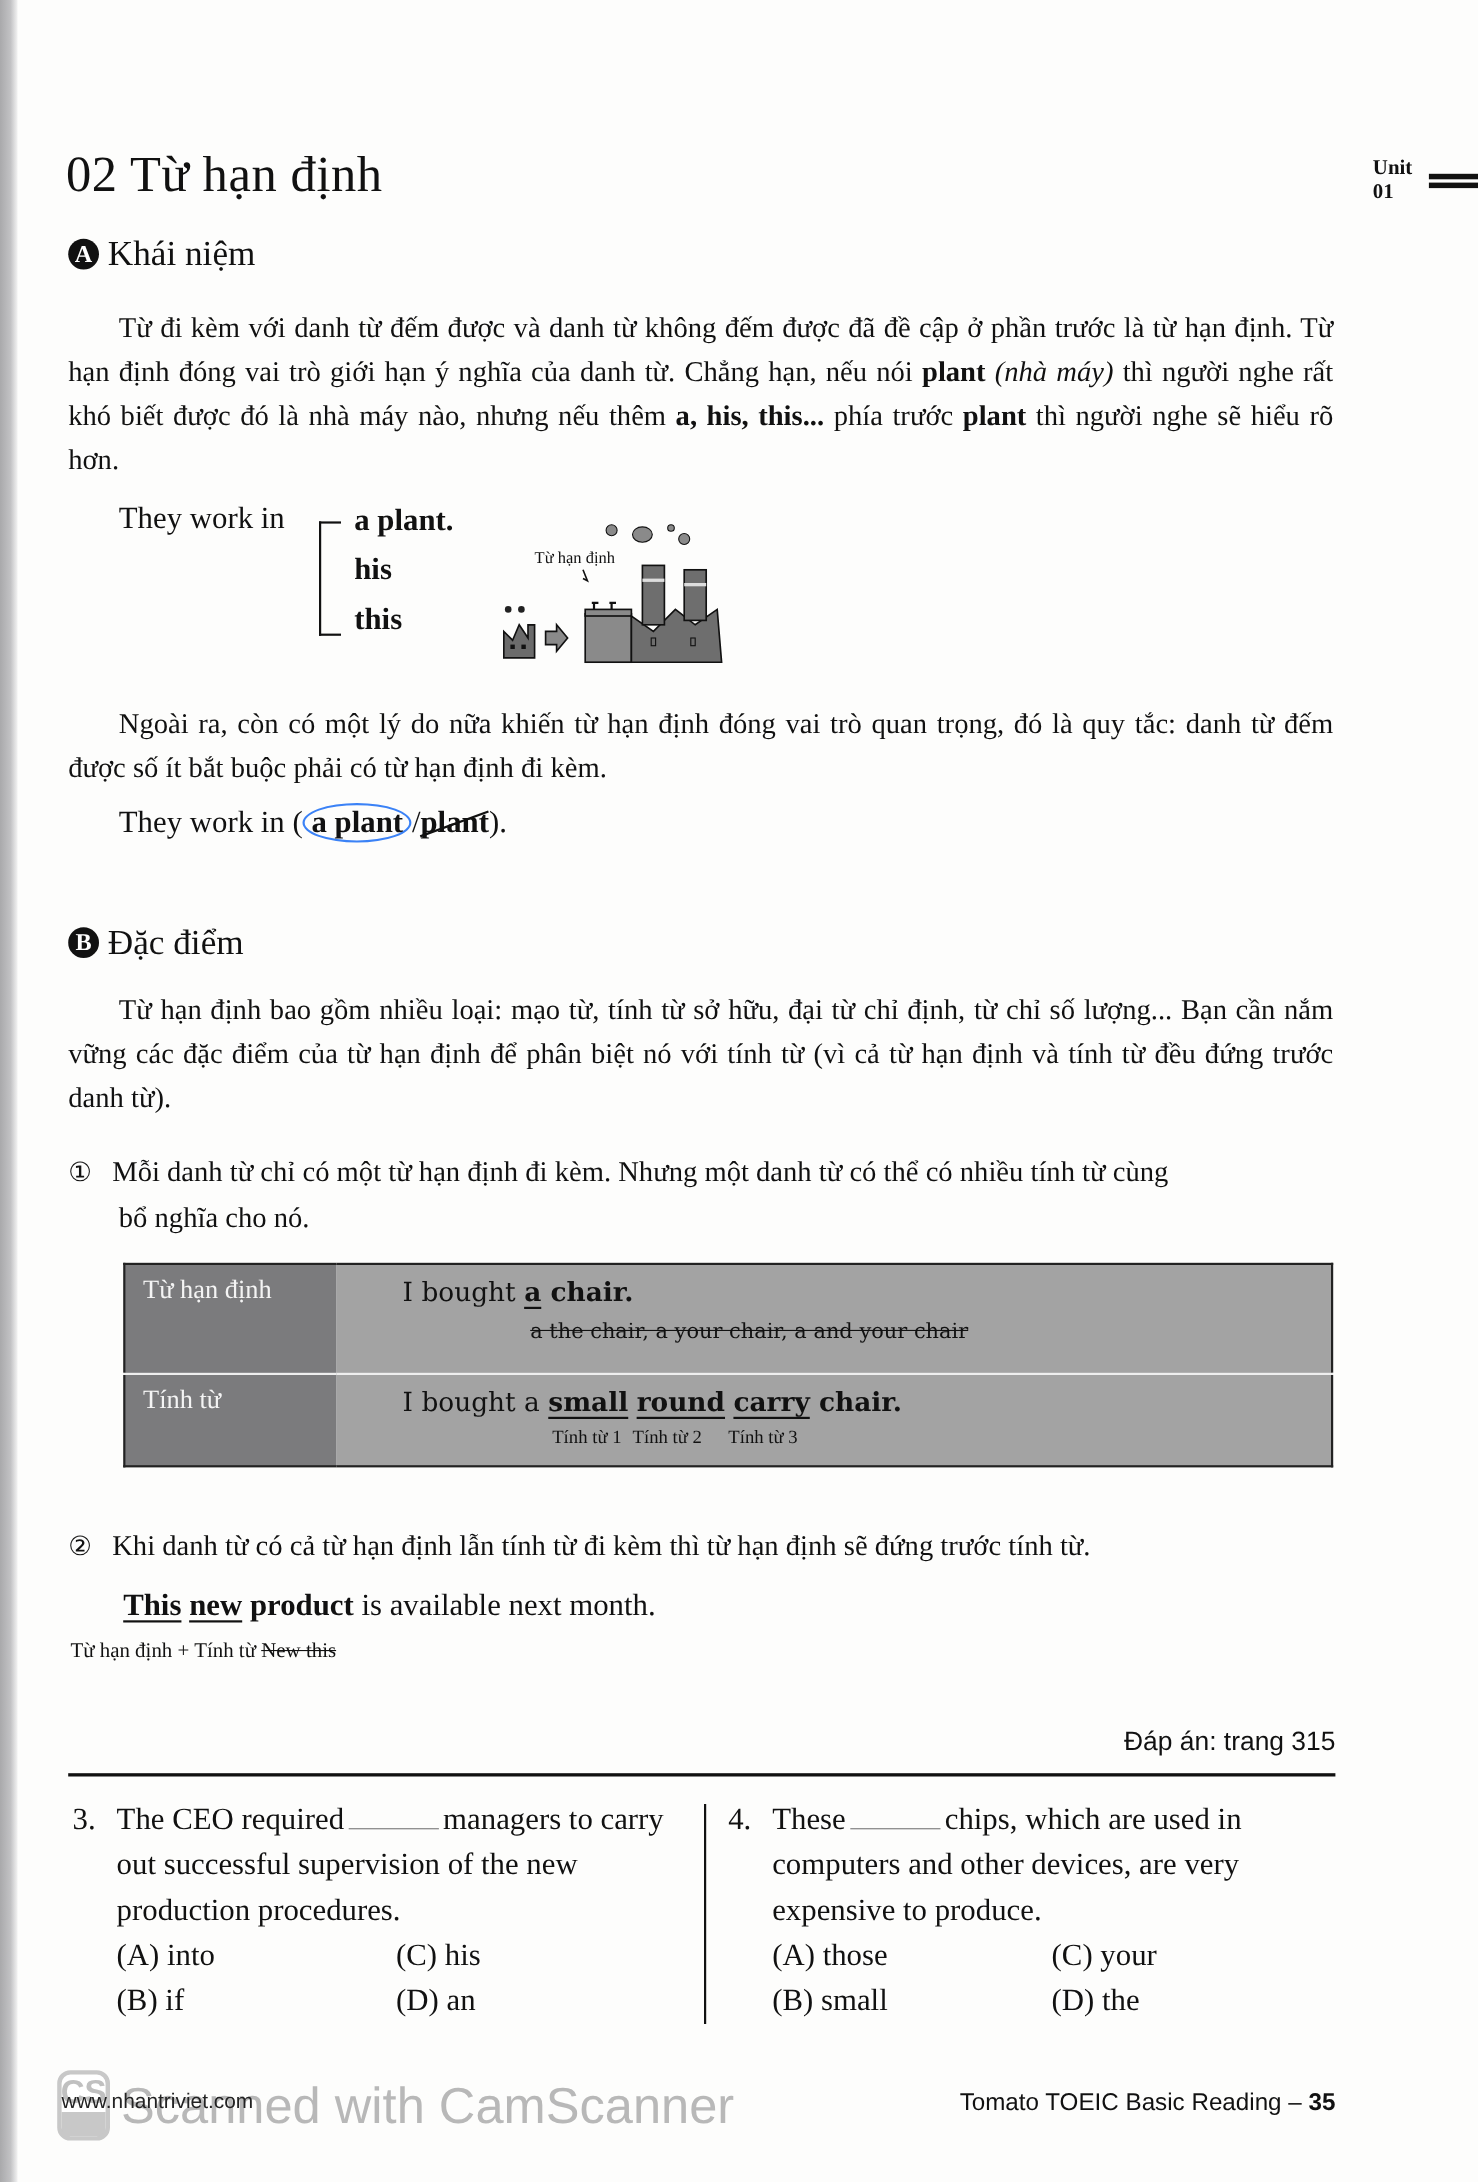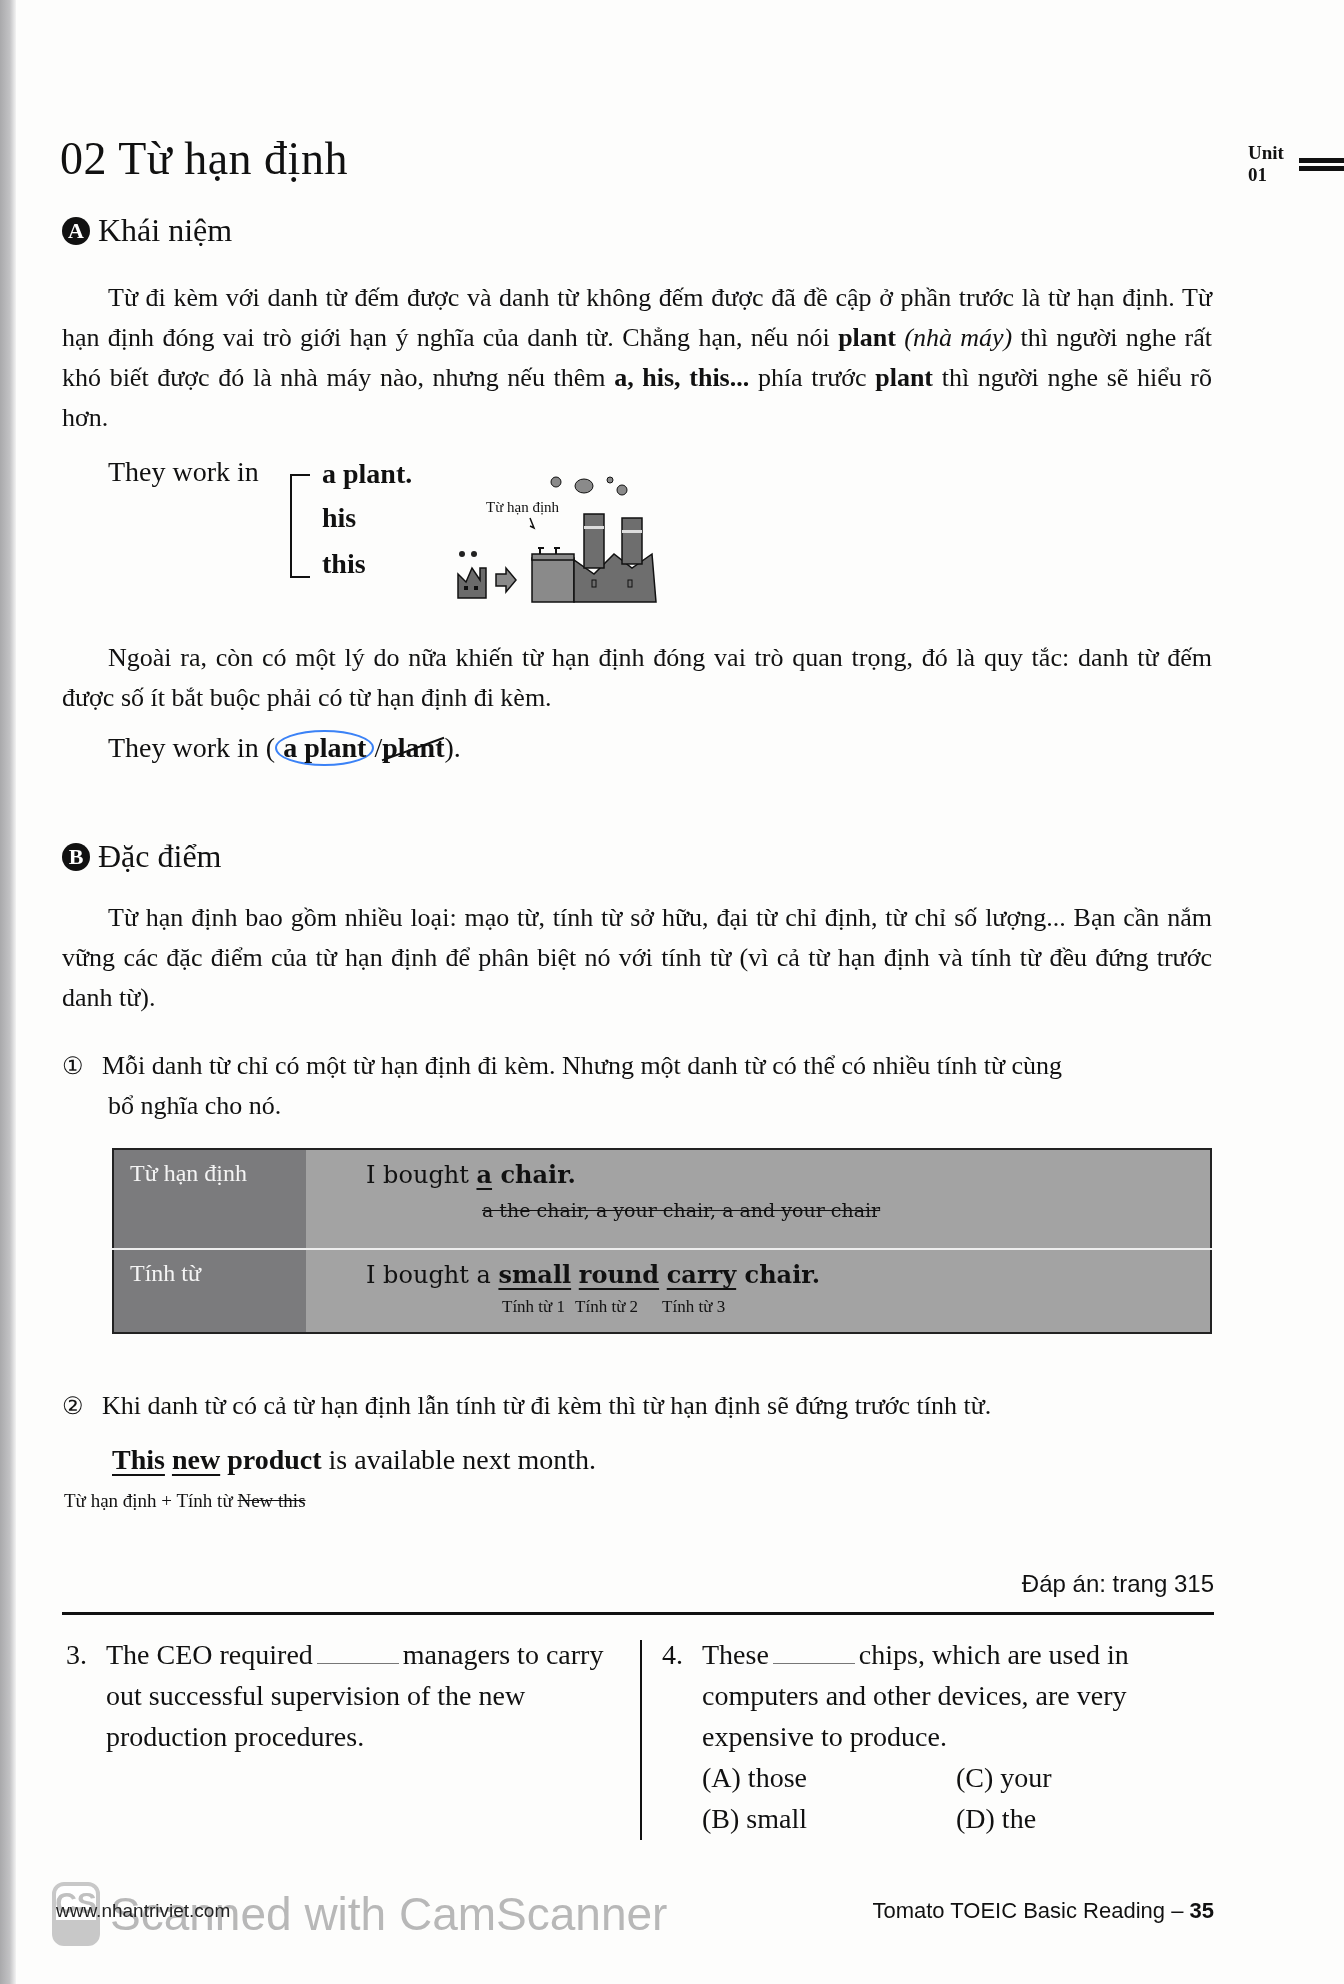--- a/index.html
+++ b/index.html
@@ -223,20 +223,26 @@
   <span>Từ hạn định + Tính từ</span> <span class="strike">New this</span>
 </div>
 
 <div class="answer-ref">Đáp án: trang 315</div>
 <div class="rule"></div>
 <div class="vdiv"></div>
 
 <div class="q" style="left:66px; top:1634px;">
   <span class="qn">3.</span>
   <div class="qt"><span>The CEO required</span><span class="blank"></span><span>managers to carry out successful supervision of the new production procedures.</span></div>
+  <div class="choices">
+    <span>(A) into</span>
+    <span>(C) his</span>
+    <span>(B) if</span>
+    <span>(D) an</span>
+  </div>
 </div>
 
 <div class="q" style="left:662px; top:1634px;">
   <span class="qn">4.</span>
   <div class="qt"><span>These</span><span class="blank"></span><span>chips, which are used in computers and other devices, are very expensive to produce.</span></div>
   <div class="choices">
     <span>(A) those</span>
     <span>(C) your</span>
     <span>(B) small</span>
     <span>(D) the</span>

